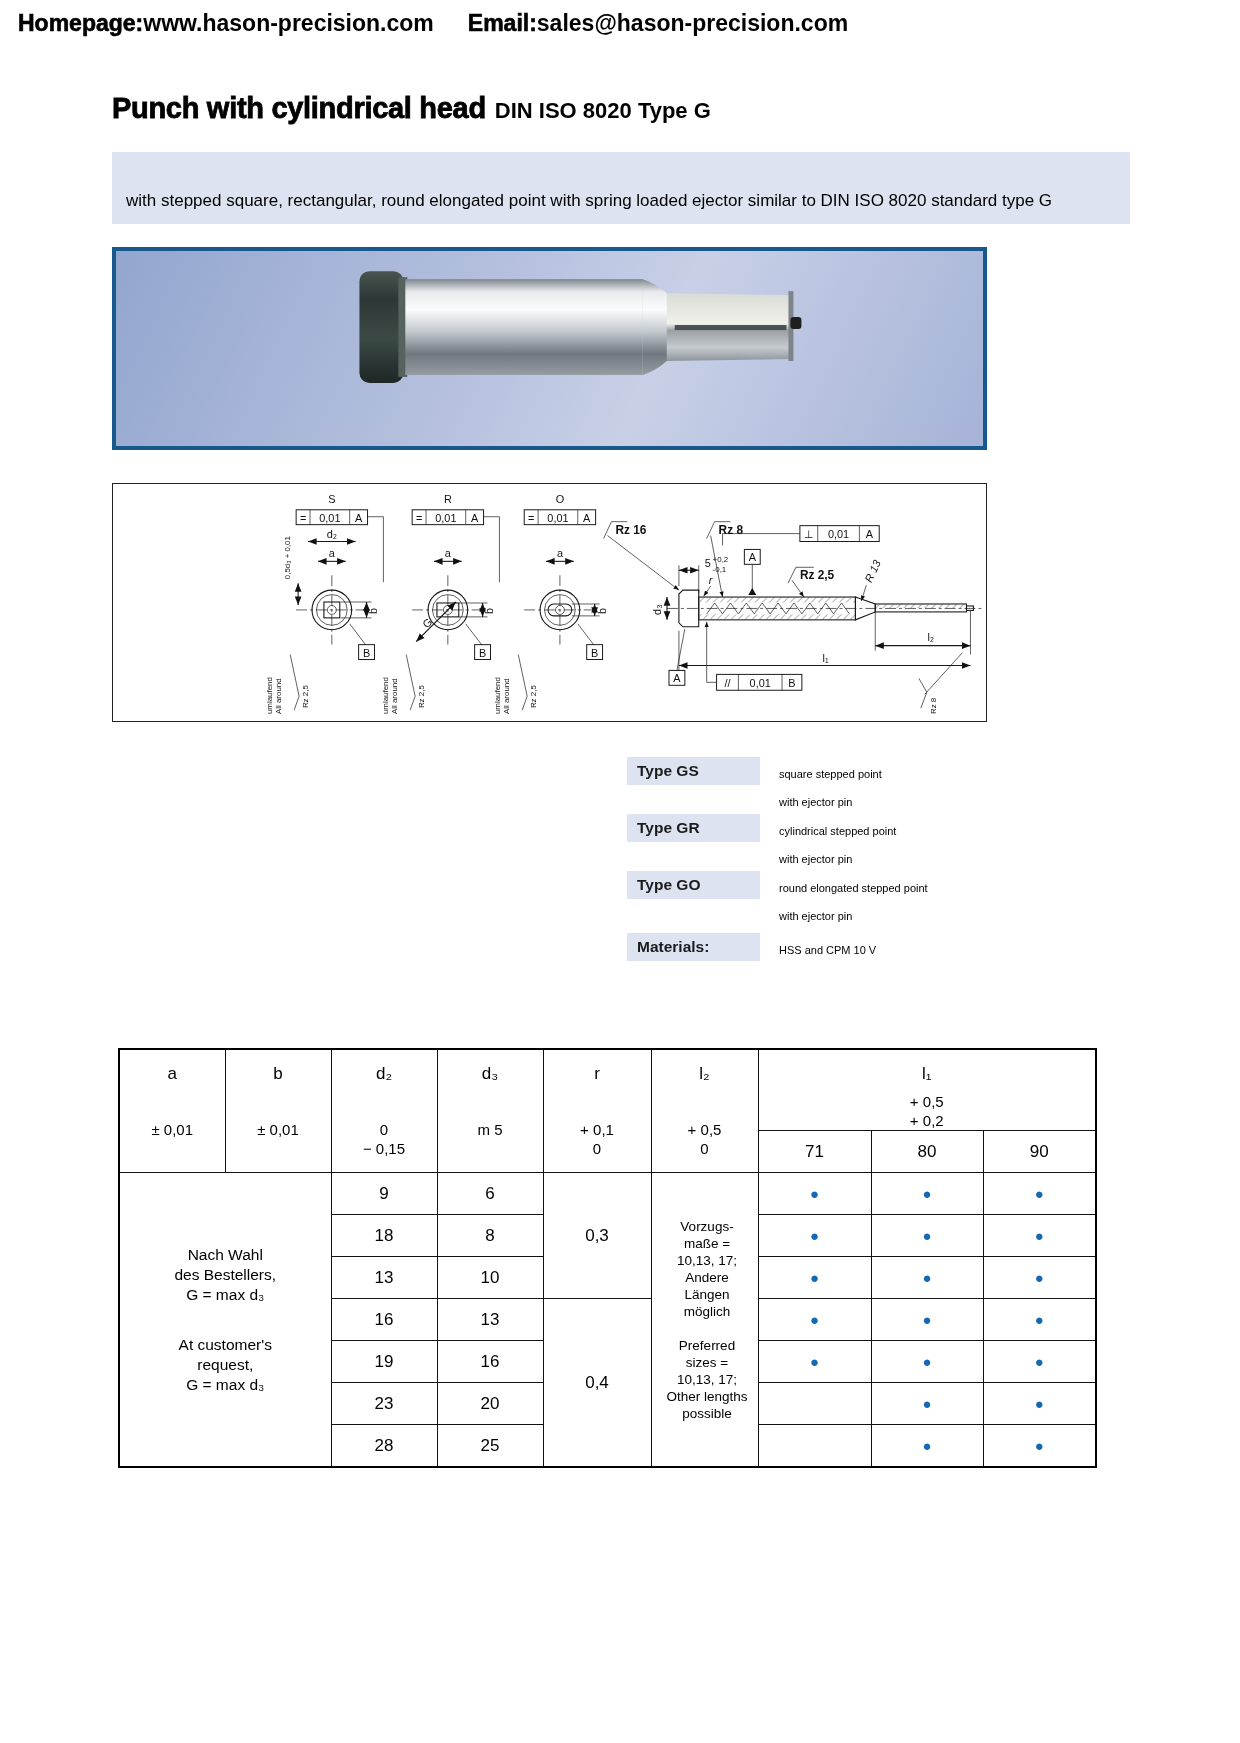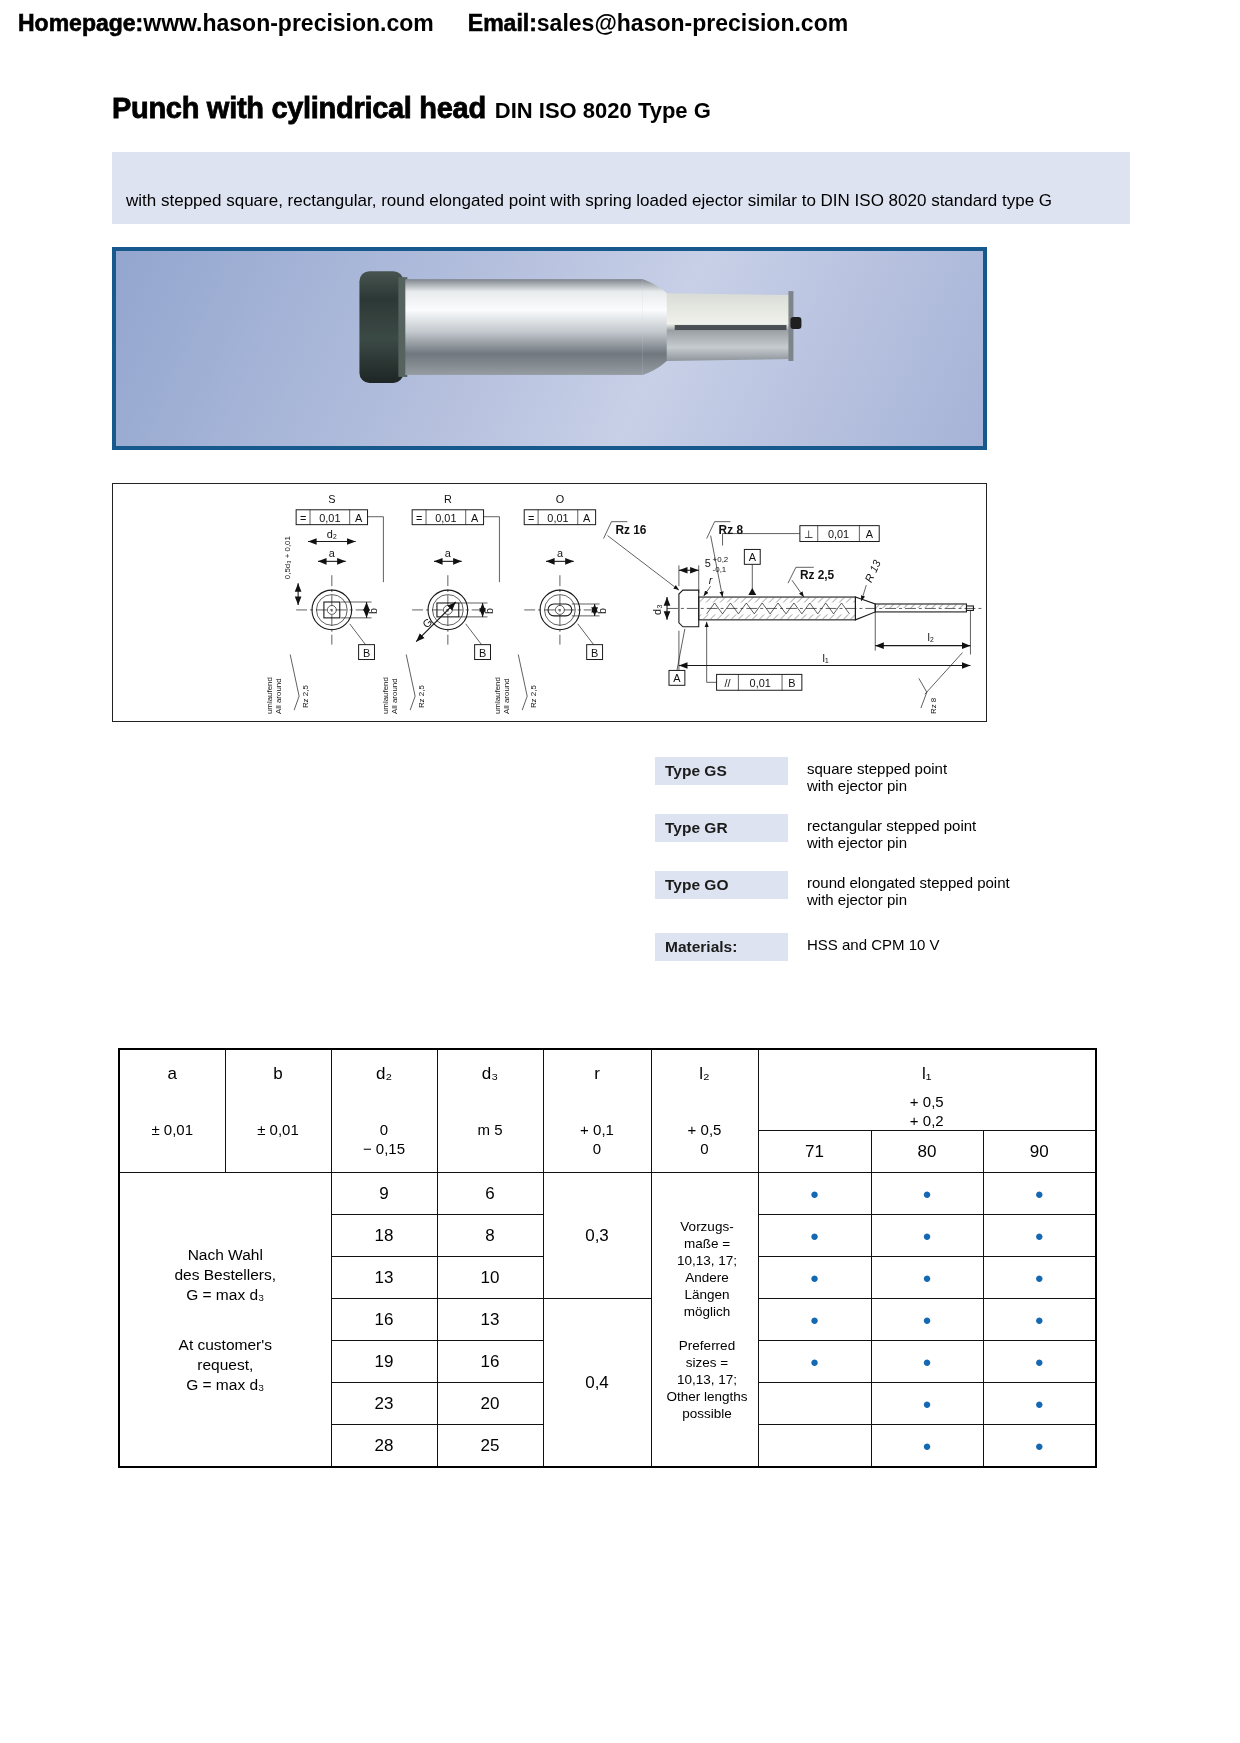--- a/index.html
+++ b/index.html
@@ -34,24 +34,24 @@
   .dthin{stroke:#1a1a1a;stroke-width:0.7;fill:none;}
   .dcl{stroke:#1a1a1a;stroke-width:0.7;fill:none;stroke-dasharray:11 3 3 3;}
   .dt{font-size:11px;fill:#111;}
   .dts{font-size:8px;fill:#111;}
   .dtb{font-size:12px;font-weight:700;fill:#111;}
   .dti{font-style:italic;}
   .fbox{fill:#fff;stroke:#1a1a1a;stroke-width:1;}
   .anch{text-anchor:middle;}
 
   
-  .typeRow{position:absolute;left:627px;display:flex;align-items:flex-start;margin-left:28px;}
+  .typeRow{position:absolute;left:627px;display:flex;align-items:flex-start;}
   .typeTag{width:133px;height:28px;background:#dde3f0;box-sizing:border-box;padding-left:10px;
            font-size:15.5px;font-weight:700;color:#1b1b1b;display:flex;align-items:center;flex:none;}
-  .typeDesc{margin-left:19px;font-size:15px;line-height:17px;white-space:pre-line;padding-top:3px;}
+  .typeDesc{margin-left:19px;font-size:11px;line-height:28px;white-space:pre-line;padding-top:3px;}
 
   
   .sizeTable{position:absolute;left:118px;top:1048px;border-collapse:collapse;table-layout:fixed;
              border:2.5px solid #000;}
   .sizeTable td,.sizeTable th{border:1.6px solid #111;text-align:center;vertical-align:middle;
              padding:0;font-weight:400;}
   .hcell{vertical-align:top !important;padding-top:14px !important;}
   .hl{font-size:17px;}
   .ht{font-size:15px;line-height:19px;margin-top:36px;}
   .ht2{font-size:15px;line-height:19px;}
@@ -302,21 +302,21 @@
     </svg>
   </div>
 
   <div class="typeRow" style="top:757px">
     <div class="typeTag">Type GS</div>
     <div class="typeDesc">square stepped point
 with ejector pin</div>
   </div>
   <div class="typeRow" style="top:814px">
     <div class="typeTag">Type GR</div>
-    <div class="typeDesc">rectangular stepped point
+    <div class="typeDesc">cylindrical stepped point
 with ejector pin</div>
   </div>
   <div class="typeRow" style="top:871px">
     <div class="typeTag">Type GO</div>
     <div class="typeDesc">round elongated stepped point
 with ejector pin</div>
   </div>
   <div class="typeRow" style="top:933px">
     <div class="typeTag">Materials:</div>
     <div class="typeDesc">HSS and CPM 10 V</div>

